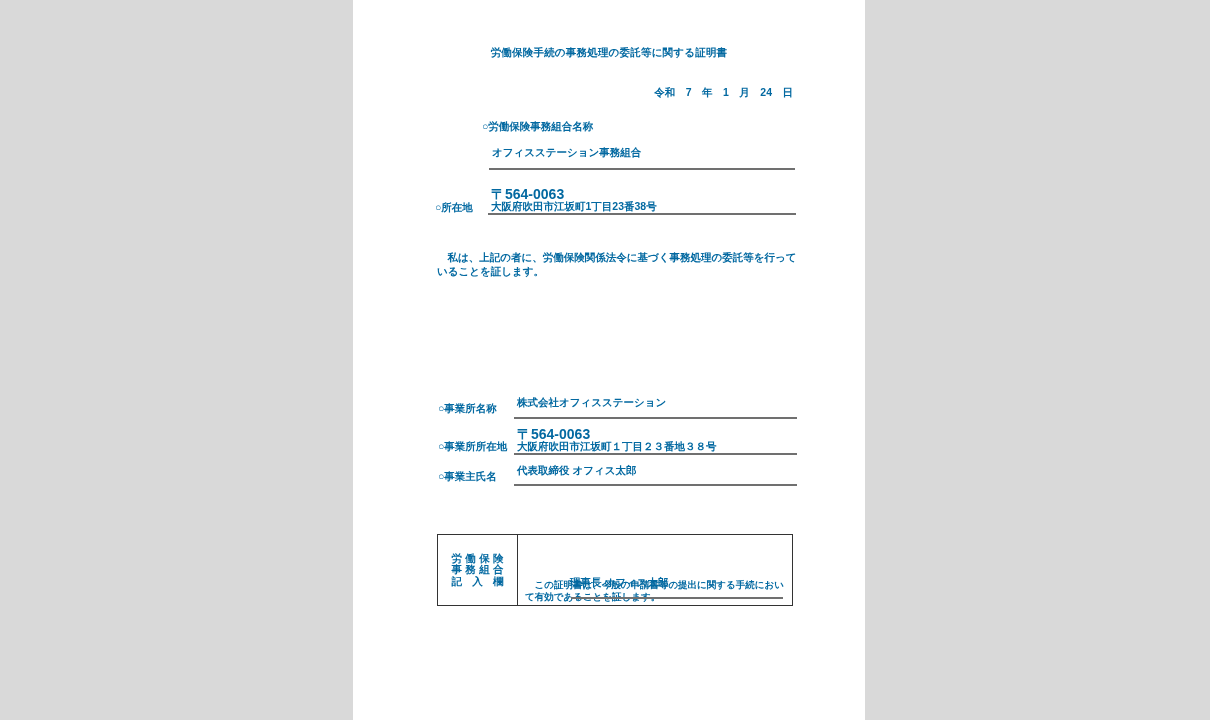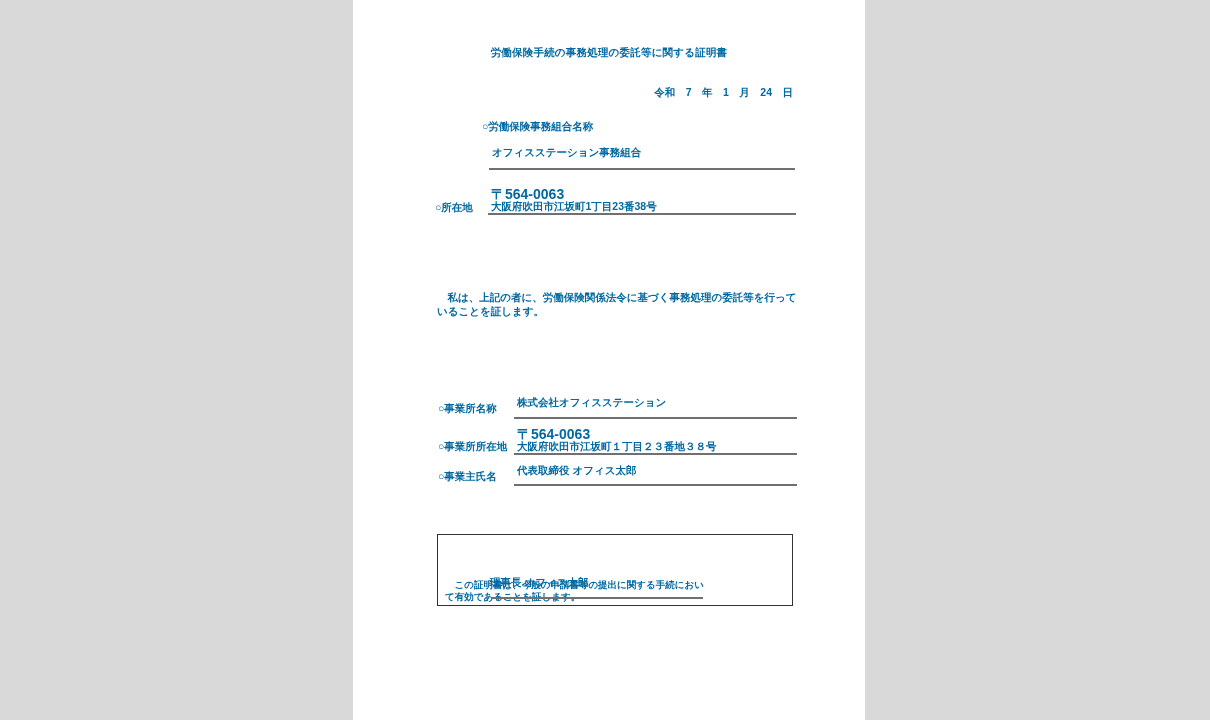--- a/index.html
+++ b/index.html
@@ -144,21 +144,21 @@
       <span>オフィスステーション事務組合</span>
     </div>
 
     <div class="abs field-label" style="left:82px; top:201px;">○所在地</div>
 
     <div class="abs field" style="left:135px; top:189px; width:305px; height:24px;">
       <span class="postal">〒564-0063</span>
       <span class="addr-line">大阪府吹田市江坂町1丁目23番38号</span>
     </div>
 
-    <div class="abs para" style="top:251px;margin-top:40px;">　私は、上記の者に、労働保険関係法令に基づく事務処理の委託等を行って
+    <div class="abs para" style="top:251px;">　私は、上記の者に、労働保険関係法令に基づく事務処理の委託等を行って
 いることを証します。</div>
 
 
     <div class="abs field-label" style="left:85px; top:402px;">○事業所名称</div>
 
     <div class="abs field" style="left:161px; top:394px; width:280px; height:21px; padding-top:2px;">
       <span>株式会社オフィスステーション</span>
     </div>
 
     <div class="abs field-label" style="left:85px; top:440px;">○事業所所在地</div>
@@ -168,20 +168,25 @@
       <span class="addr-line">大阪府吹田市江坂町１丁目２３番地３８号</span>
     </div>
 
     <div class="abs field-label" style="left:85px; top:470px;">○事業主氏名</div>
 
     <div class="abs field" style="left:161px; top:461px; width:280px; height:20px; padding-top:3px;">
       <span>代表取締役 オフィス太郎</span>
     </div>
 
     <div class="abs office-box">
+      <div class="office-box-left">
+        <div class="office-box-left-lines">労働保険
+事務組合
+記入欄</div>
+      </div>
       <div class="office-box-right">
         <div class="office-box-statement">　この証明書は、今般の申請書等の提出に関する手続におい
 て有効であることを証します。</div>
         <div class="office-box-signature">理事長 オフィス太郎</div>
         <div class="office-box-sigline"></div>
       </div>
     </div>
 
   </div>
 </div>

